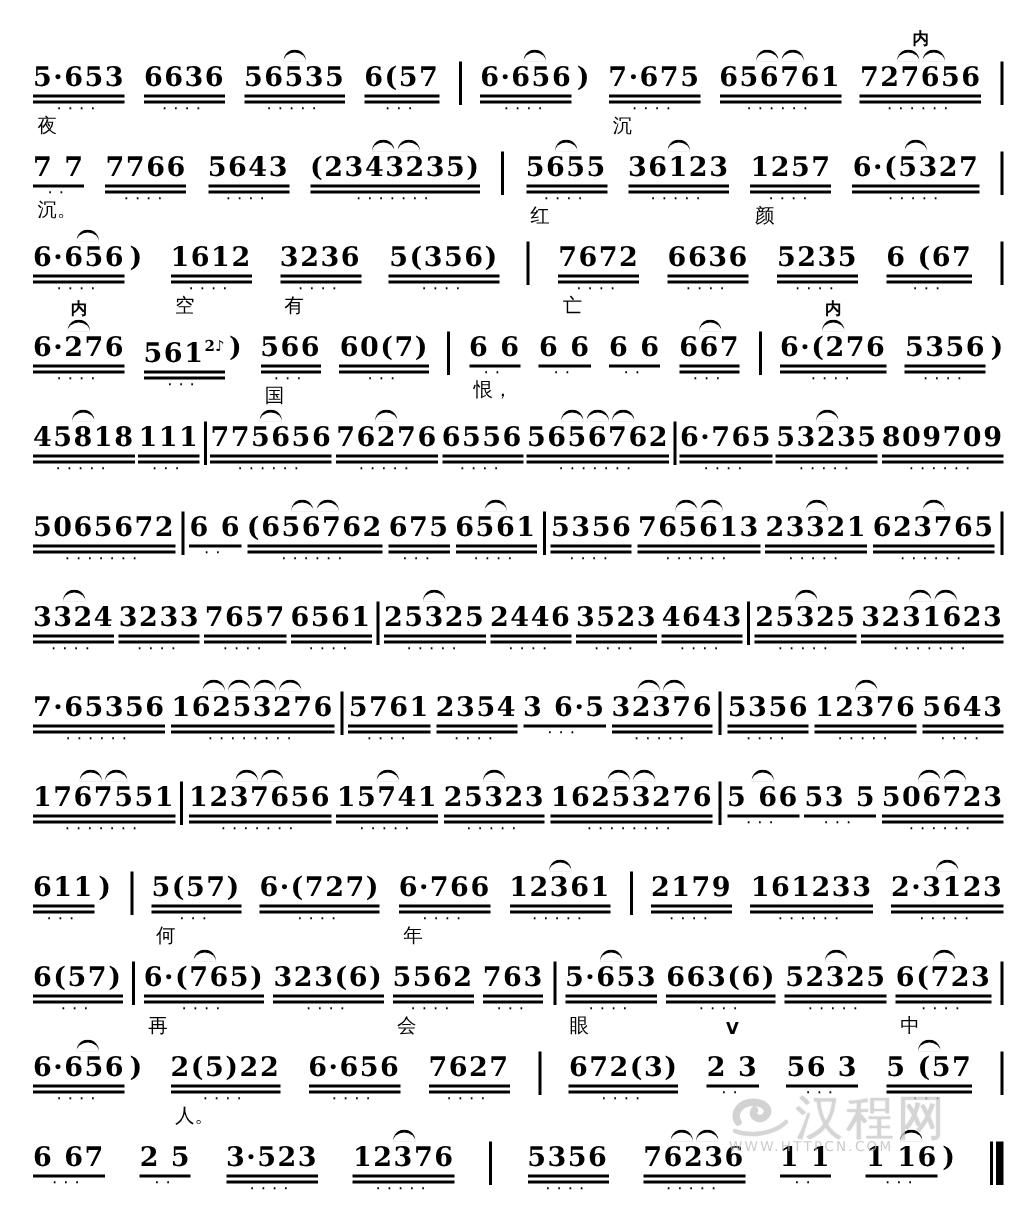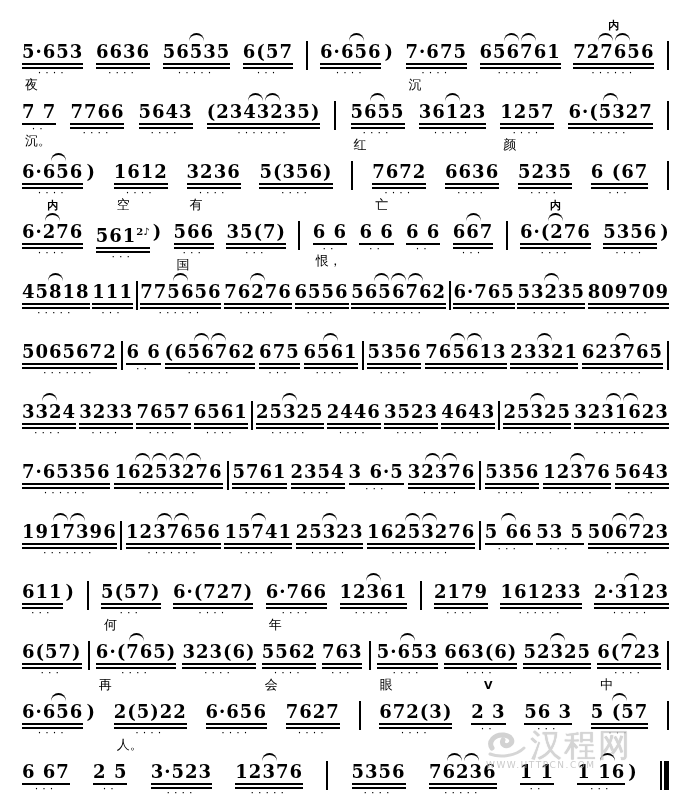--- a/index.html
+++ b/index.html
@@ -429,21 +429,21 @@
             <div class="octdots">···</div>
           </div>
         </div>
         <div class="lyric">国</div>
       </div>
       <div class="grp">
         <div class="mark"></div>
         <div class="arcs"></div>
         <div class="numwrap">
           <div class="stack">
-            <div class="num">35(7)</div>
+            <div class="num">60(7)</div>
             <div class="beam"></div>
             <div class="beam"></div>
             <div class="octdots">···</div>
           </div>
         </div>
         <div class="lyric"></div>
       </div>
       <div class="bar"></div>
       <div class="grp">
         <div class="mark"></div>
@@ -1068,21 +1068,21 @@
     </div>
     <div class="line">
       <div class="grp">
         <div class="mark"></div>
         <div class="arcs">
           <span class="arc"></span>
           <span class="arc"></span>
         </div>
         <div class="numwrap">
           <div class="stack">
-            <div class="num">1917396</div>
+            <div class="num">1767551</div>
             <div class="beam"></div>
             <div class="beam"></div>
             <div class="octdots">·······</div>
           </div>
         </div>
         <div class="lyric"></div>
       </div>
       <div class="bar"></div>
       <div class="grp">
         <div class="mark"></div>

